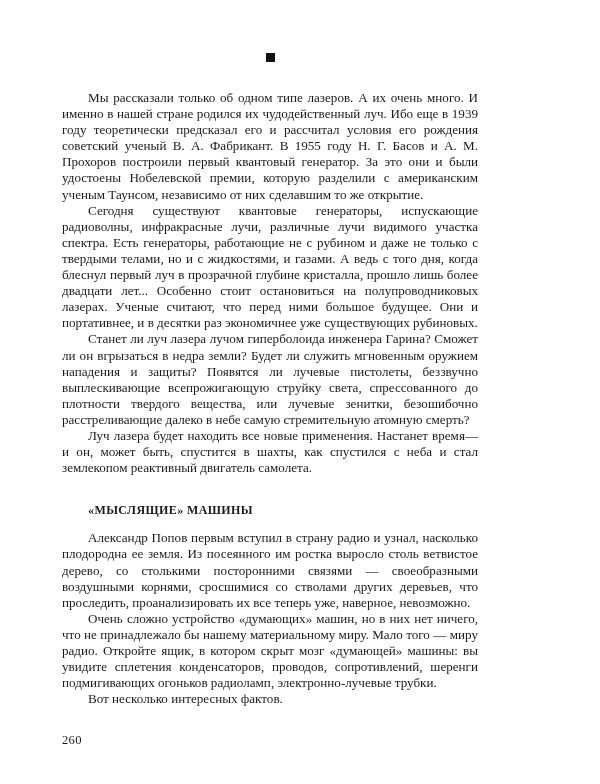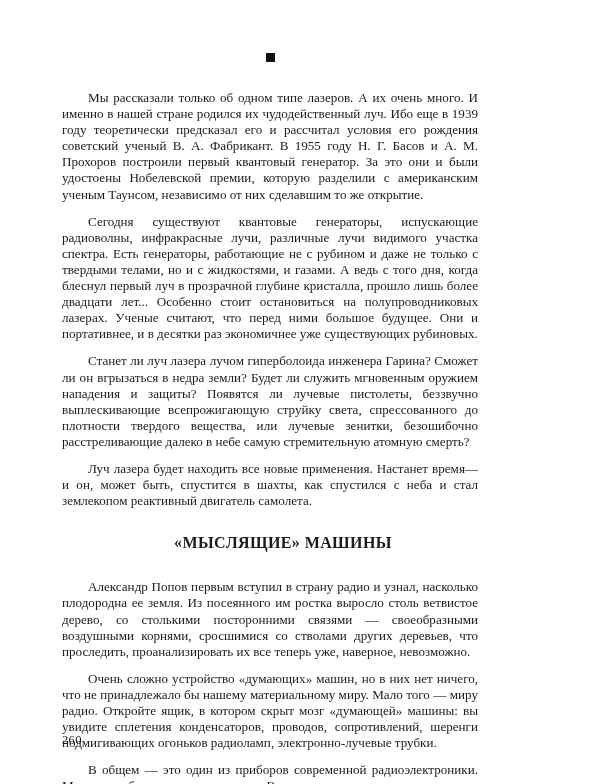--- a/index.html
+++ b/index.html
@@ -40,29 +40,29 @@
     line-height: 16.1px;
     text-align: justify;
     text-justify: inter-word;
     hyphens: manual;
   }
   p {
     margin: 0;
     text-indent: 26px;
     text-align: justify;
   }
-  p + p { margin-top: 11px; }
+  p + p { margin-top: 0; }
   .section-heading {
     margin-top: 26px;
-    margin-bottom: 28px;
-    font-size: 16px;
+    margin-bottom: 12px;
+    font-size: 12px;
     font-weight: bold;
     letter-spacing: 0.4px;
     text-indent: 26px;
-    text-align: center;
+    text-align: left;
   }
   .folio {
     position: absolute;
     left: 62px;
     bottom: 36px;
     font-size: 12.6px;
     letter-spacing: 0.3px;
   }
 </style>
 </head>
@@ -78,20 +78,19 @@
 
     <p>Мы рассказали только об одном типе лазеров. А их очень много. И именно в нашей стране родился их чудодейственный луч. Ибо еще в 1939 году теоретически предсказал его и рассчитал условия его рождения советский ученый В. А. Фабрикант. В 1955 году Н. Г. Басов и А. М. Прохоров построили первый квантовый генератор. За это они и были удостоены Нобелевской премии, которую разделили с американским ученым Таунсом, независимо от них сделавшим то же открытие.</p>
     <p>Сегодня существуют квантовые генераторы, испускающие радиоволны, инфракрасные лучи, различные лучи видимого участка спектра. Есть генераторы, работающие не с рубином и даже не только с твердыми телами, но и с жидкостями, и газами. А ведь с того дня, когда блеснул первый луч в прозрачной глубине кристалла, прошло лишь более двадцати лет... Особенно стоит остановиться на полупроводниковых лазерах. Ученые считают, что перед ними большое будущее. Они и портативнее, и в десятки раз экономичнее уже существующих рубиновых.</p>
     <p>Станет ли луч лазера лучом гиперболоида инженера Гарина? Сможет ли он вгрызаться в недра земли? Будет ли служить мгновенным оружием нападения и защиты? Появятся ли лучевые пистолеты, беззвучно выплескивающие всепрожигающую струйку света, спрессованного до плотности твердого вещества, или лучевые зенитки, безошибочно расстреливающие далеко в небе самую стремительную атомную смерть?</p>
     <p>Луч лазера будет находить все новые применения. Настанет время— и он, может быть, спустится в шахты, как спустился с неба и стал землекопом реактивный двигатель самолета.</p>
 
     <div class="section-heading">«МЫСЛЯЩИЕ» МАШИНЫ</div>
 
     <p>Александр Попов первым вступил в страну радио и узнал, насколько плодородна ее земля. Из посеянного им ростка выросло столь ветвистое дерево, со столькими посторонними связями — своеобразными воздушными корнями, сросшимися со стволами других деревьев, что проследить, проанализировать их все теперь уже, наверное, невозможно.</p>
     <p>Очень сложно устройство «думающих» машин, но в них нет ничего, что не принадлежало бы нашему материальному миру. Мало того — миру радио. Откройте ящик, в котором скрыт мозг «думающей» машины: вы увидите сплетения конденсаторов, проводов, сопротивлений, шеренги подмигивающих огоньков радиоламп, электронно-лучевые трубки.</p>
-    <p>В общем — это один из приборов современной радиоэлектроники. Машина, работающая для человека. В помощь ему.</p>
     <p>Вот несколько интересных фактов.</p>
 
   </div>
 
   <div class="folio">260</div>
 
 </div>
 
 </body></html>

